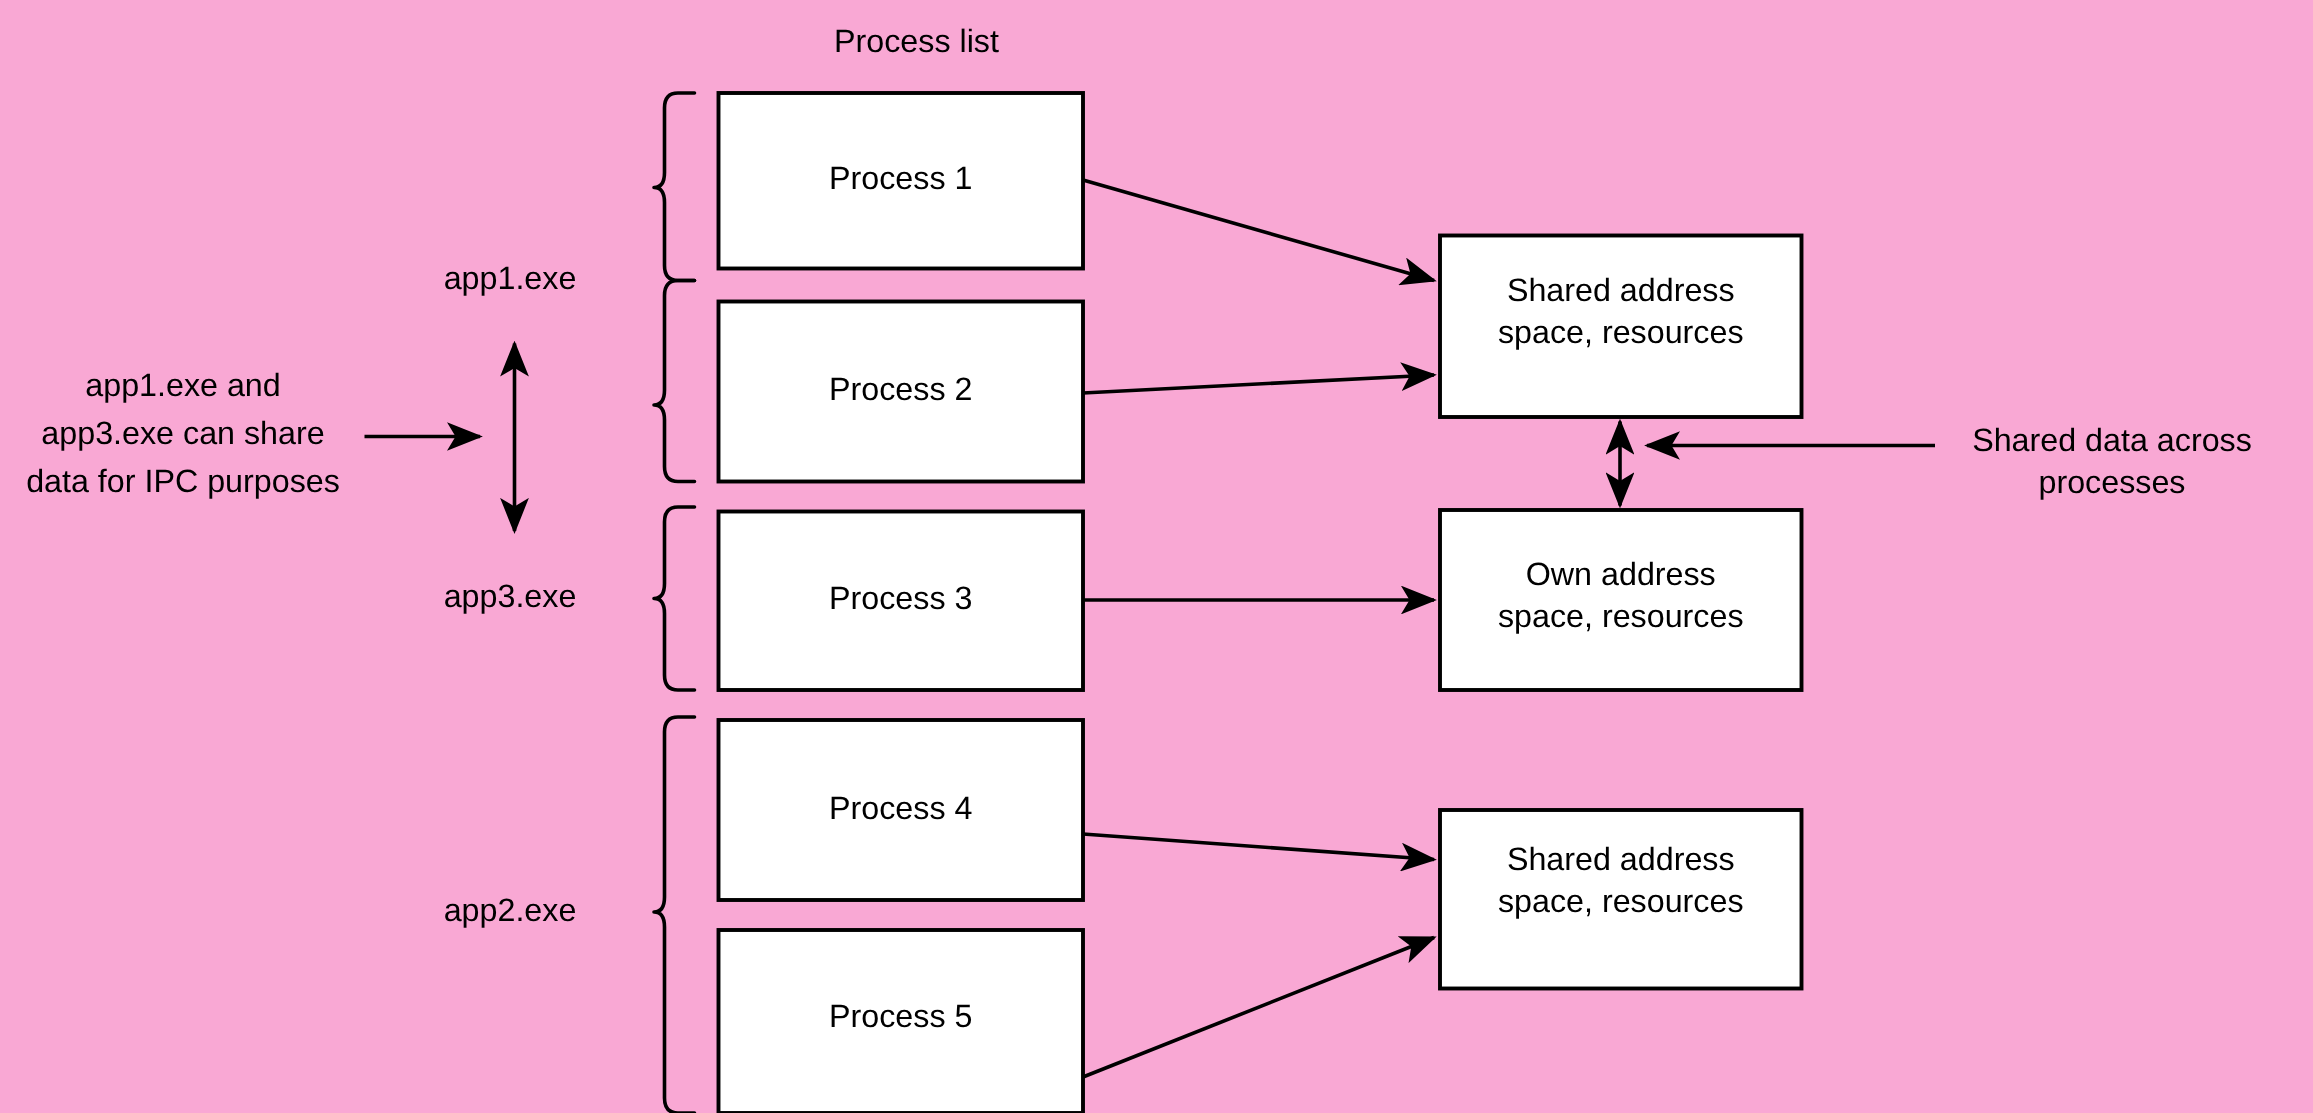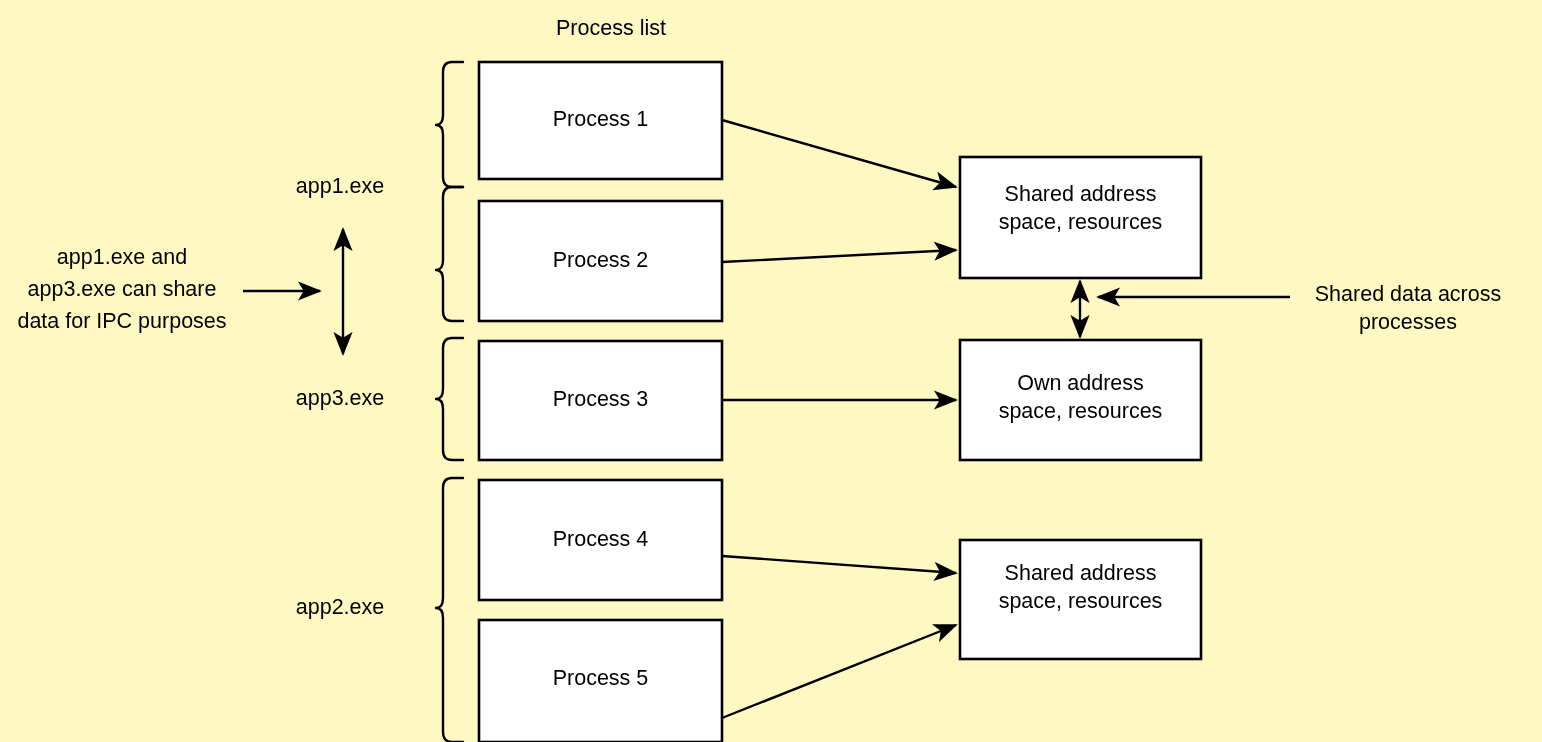--- a/index.html
+++ b/index.html
@@ -10,21 +10,21 @@
   body {
     width: 1542px;
     height: 742px;
     overflow: hidden;
     font-family: "Liberation Sans", sans-serif;
   }
   #diagram-root {
     position: relative;
     width: 1542px;
     height: 742px;
-    background: #fef9c3;
+    background: #f9a8d4;
   }
   svg#diagram-svg {
     position: absolute;
     top: 0;
     left: 0;
     width: 1542px;
     height: 742px;
     display: block;
   }
   .node-box {

